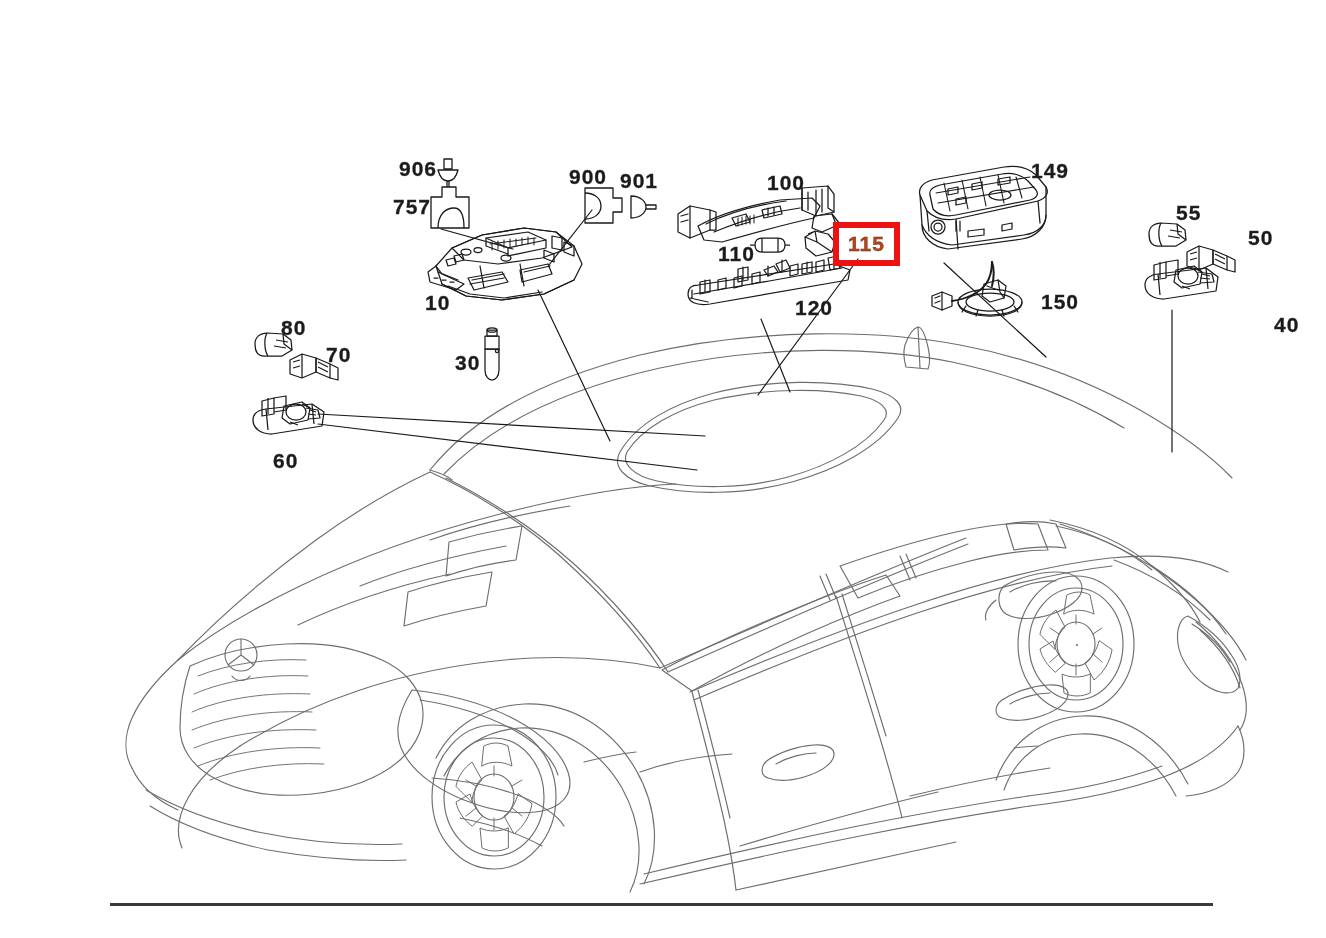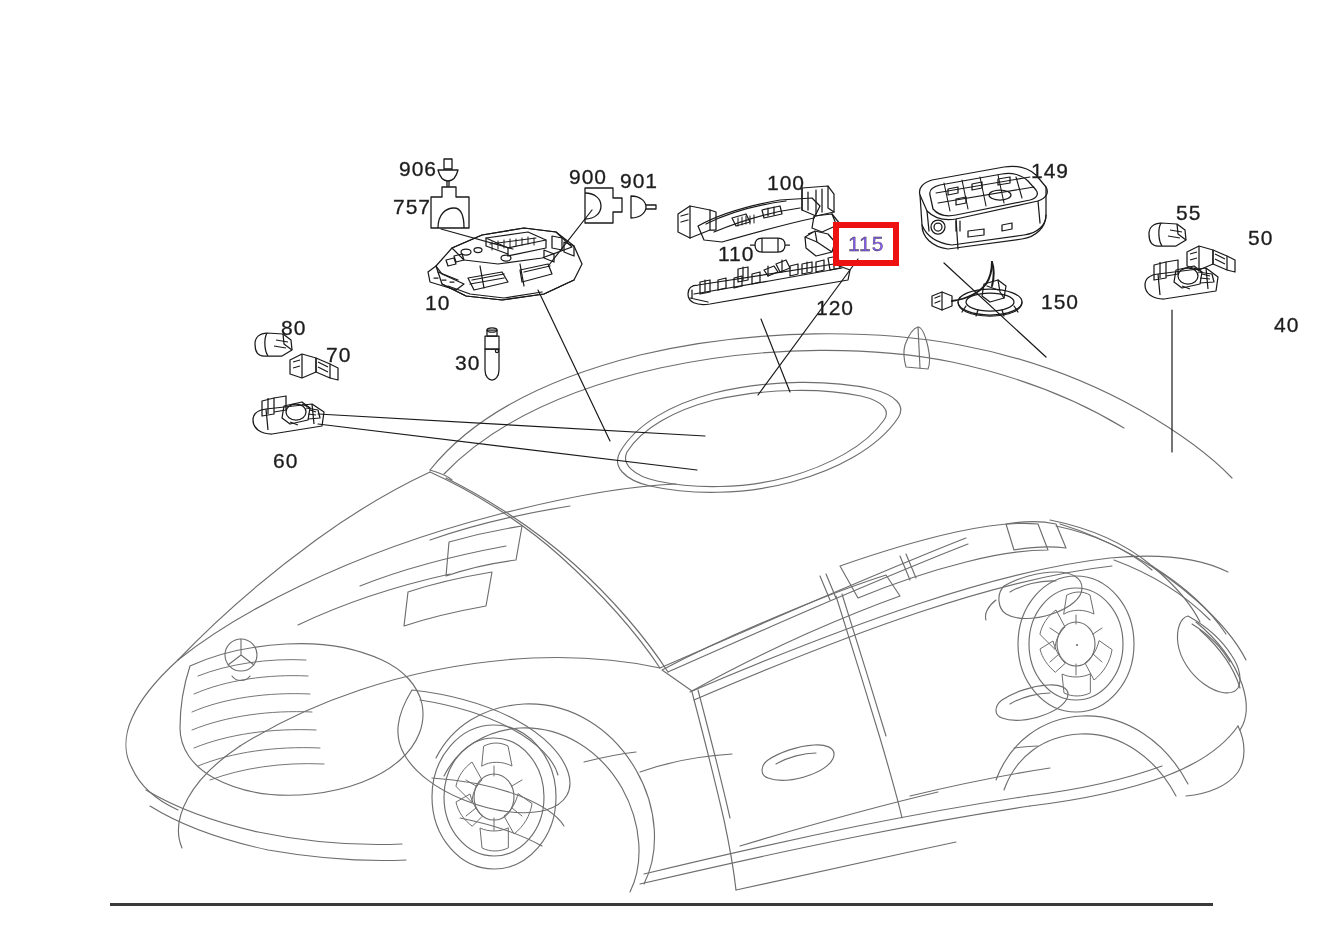--- a/index.html
+++ b/index.html
@@ -2,34 +2,34 @@
 <html><head>
 <meta charset="utf-8">
 <title>Parts Diagram</title>
 <style>
   html,body{margin:0;padding:0;background:#ffffff;}
   body{
     width:1326px;height:938px;overflow:hidden;position:relative;
     font-family:"Liberation Sans", sans-serif;
     -webkit-font-smoothing:antialiased;
   }
-  #sheet{position:absolute;inset:0;width:1326px;height:908px;}
+  #sheet{position:absolute;inset:0;width:1326px;height:908px;font-weight:bold;}
   svg.layer{position:absolute;left:0;top:0;width:1326px;height:938px;overflow:visible;}
   .callout{
     position:absolute;
     font-family:"Liberation Sans", sans-serif;
     font-size:21px;
     letter-spacing:1px;
     color:#1a1a1a;
     white-space:nowrap;
     line-height:1;
     -webkit-text-stroke:0.35px #333;
   }
   .callout.hl{
-    color:#8b5cf6;
+    color:#c2410c;
     background:transparent;
     padding:5px 9px 6px 9px;
     border:6px solid var(--hlcolor,#ee1111);
     box-sizing:border-box;
     line-height:1;
   }
   .part-art{position:absolute;}
   .part-art svg{display:block;overflow:visible;}
   .divider{
     position:absolute;
@@ -570,21 +570,21 @@
   <div class="callout" style="left:569px;top:166px;">900</div>
   <div class="callout" style="left:620px;top:170px;">901</div>
   <div class="callout" style="left:425px;top:292px;">10</div>
   <div class="callout" style="left:455px;top:352px;">30</div>
   <div class="callout" style="left:281px;top:317px;">80</div>
   <div class="callout" style="left:326px;top:344px;">70</div>
   <div class="callout" style="left:273px;top:450px;">60</div>
   <div class="callout" style="left:767px;top:172px;">100</div>
   <div class="callout" style="left:718px;top:243px;">110</div>
   <div class="callout hl" style="left: 833px; top: 222px; --hlcolor: #ee1111; border-color: rgb(238, 17, 17);">115</div>
-  <div class="callout" style="left:816px;top:297px;text-align:center;">120</div>
+  <div class="callout" style="left:795px;top:297px;text-align:center;">120</div>
   <div class="callout" style="left:1031px;top:160px;">149</div>
   <div class="callout" style="left:1041px;top:291px;">150</div>
   <div class="callout" style="left:1176px;top:202px;text-align:right;">55</div>
   <div class="callout" style="left:1224px;top:227px;margin-left:24px;">50</div>
   <div class="callout" style="left:1274px;top:314px;">40</div>
 
   <div class="divider" style="left: 110px; top: 903px; width: 1103px; height: 3px; background: rgb(58, 58, 60);"></div>
 
 </div>
 

